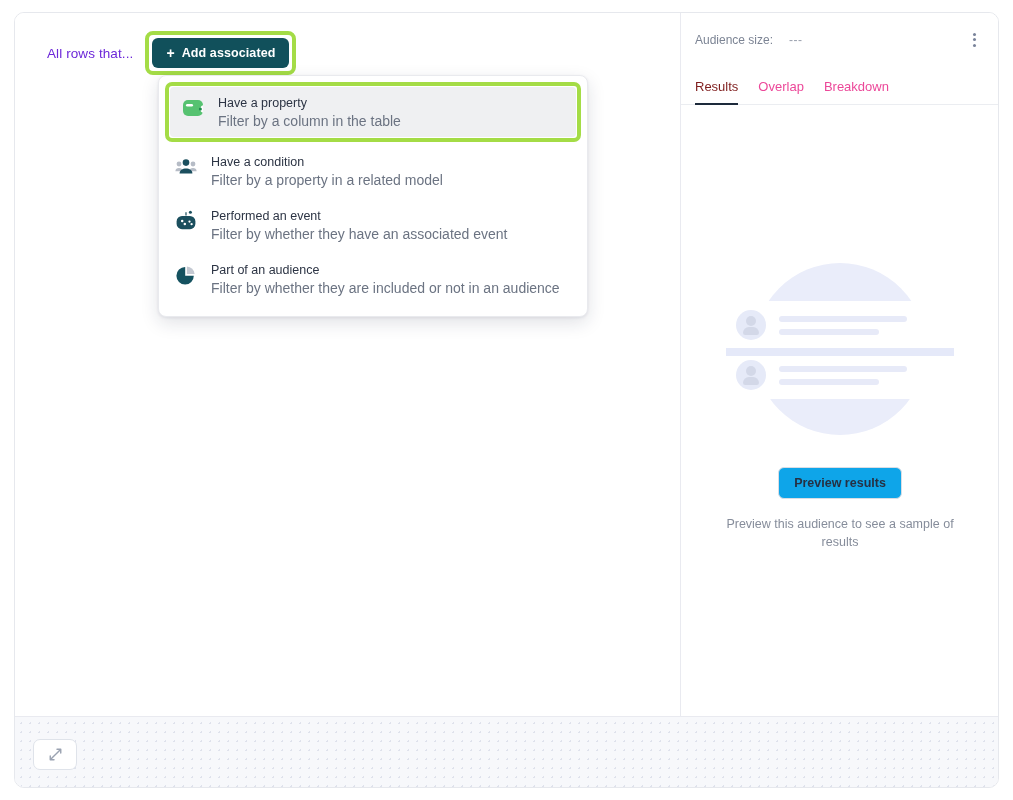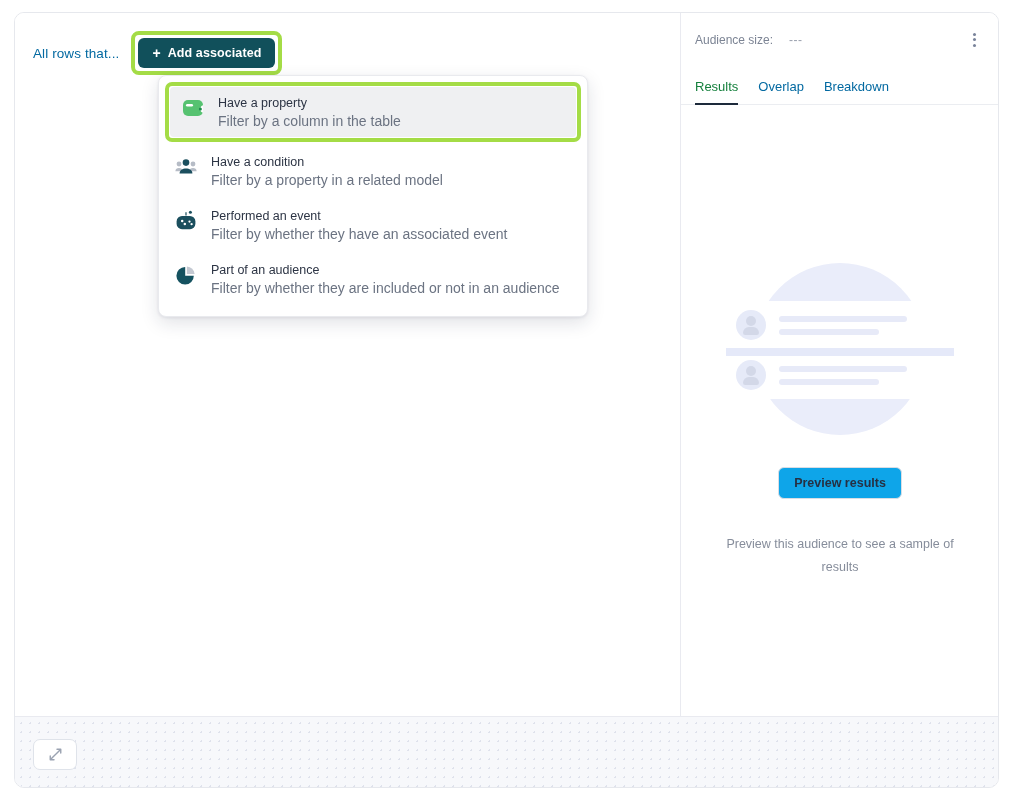--- a/index.html
+++ b/index.html
@@ -56,23 +56,24 @@
     left: 0;
     top: 10px;
     height: 60px;
     display: flex;
     align-items: center;
     padding-left: 18px;
   }
 
   #all-rows-label {
     font-size: 13.5px;
-    color: #0369a1;
+    color: #6d28d9;
     letter-spacing: .1px;
     white-space: nowrap;
+    margin-left: 14px;
   }
 
   
   #add-condition-highlight {
     margin-left: 12px;
     border: 4px solid #a4dc46;
     border-radius: 8px;
     padding: 3px;
     background: #ffffff;
     display: inline-flex;
@@ -221,29 +222,29 @@
     height: 39px;
     display: flex;
     align-items: flex-end;
     gap: 20px;
     padding: 0 14px;
     border-bottom: 1px solid #ebedf1;
   }
 
   .tab {
     font-size: 13px;
-    color: #0369a1;
+    color: #ec4899;
     padding-bottom: 9px;
     cursor: pointer;
     border-bottom: 2px solid transparent;
     margin-bottom: -1px;
     white-space: nowrap;
   }
   .tab.active {
-    color: #15803d;
+    color: #7f1d1d;
     border-bottom-color: #1d2a3b;
     text-align: right;
   }
 
   
   #empty-state {
     position: absolute;
     left: 0;
     top: 92px;
     width: 318px;
@@ -342,25 +343,25 @@
     padding: 0 15px;
     font-family: "Liberation Sans", sans-serif;
     font-size: 12.5px;
     font-weight: bold;
     color: #263043;
     cursor: pointer;
     white-space: nowrap;
   }
 
   #preview-help-text {
-    margin-top: 34px;
+    margin-top: 16px;
     width: 256px;
     text-align: center;
     font-size: 12.5px;
-    line-height: 23px;
+    line-height: 18px;
     color: #868d9b;
   }
 
   
   #bottom-bar {
     position: absolute;
     left: 0;
     top: 703px;
     width: 985px;
     height: 73px;

